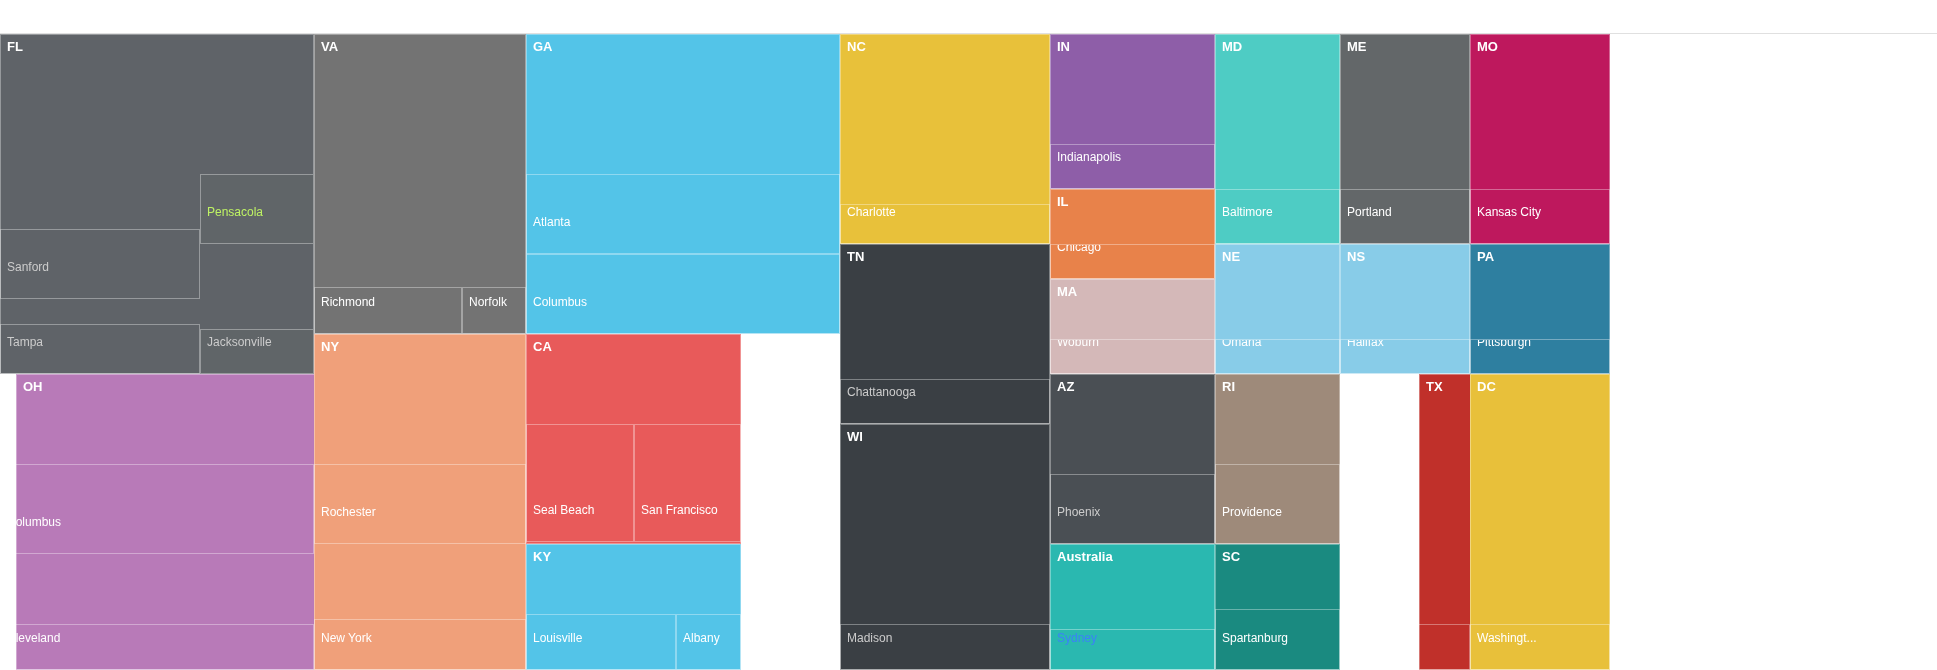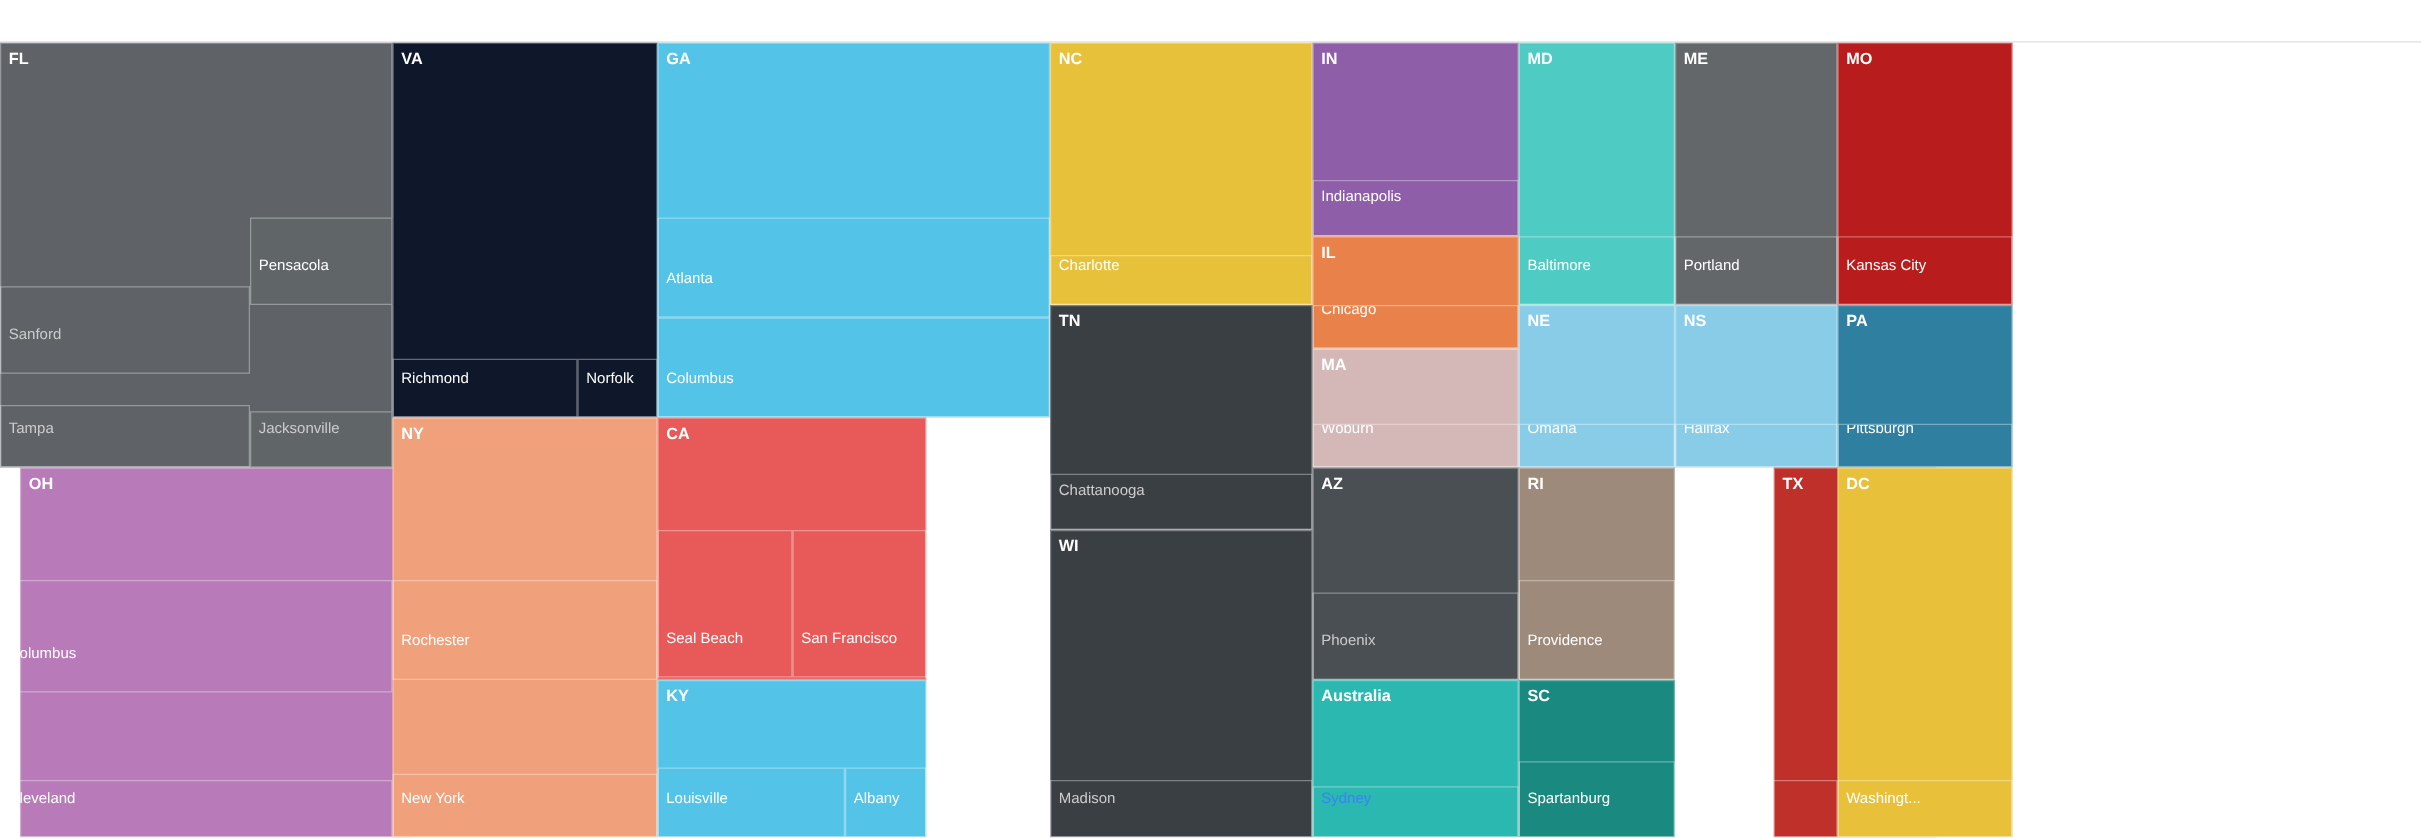--- a/index.html
+++ b/index.html
@@ -56,26 +56,26 @@
     <div class="tile" style="left: 0px; top: 0px; width: 314px; height: 340px; background-color: rgb(95, 99, 104); border: 1px solid rgba(255, 255, 255, 0.35);">
       <span class="tile-label-state">FL</span>
     </div>
     <div class="tile" style="left: 0px; top: 195px; width: 200px; height: 70px; background-color: transparent; border: 1px solid rgba(255, 255, 255, 0.35);">
       <span class="tile-label-city" style="color: rgb(204, 204, 204);">Sanford</span>
     </div>
     <div class="tile" style="left: 0px; top: 290px; width: 200px; height: 50px; background-color: transparent; border: 1px solid rgba(255, 255, 255, 0.35);">
       <span class="tile-label-city" style="color: rgb(204, 204, 204);">Tampa</span>
     </div>
     <div class="tile" style="left: 200px; top: 140px; width: 114px; height: 70px; background-color: rgb(96, 101, 104); border: 1px solid rgba(255, 255, 255, 0.35);">
-      <span class="tile-label-city" style="color: #ffffff;">Pensacola</span>
+      <span class="tile-label-city" style="color: #bef264;">Pensacola</span>
     </div>
     <div class="tile" style="left: 200px; top: 295px; width: 114px; height: 45px; background-color: rgb(96, 101, 104); border: 1px solid rgba(255, 255, 255, 0.35);">
       <span class="tile-label-city" style="color: rgb(204, 204, 204);">Jacksonville</span>
     </div>
-    <div class="tile" style="left: 314px; top: 0px; width: 212px; height: 300px; background-color: #0f172a; border: 1px solid rgba(255, 255, 255, 0.35);">
+    <div class="tile" style="left: 314px; top: 0px; width: 212px; height: 300px; background-color: #737373; border: 1px solid rgba(255, 255, 255, 0.35);">
       <span class="tile-label-state">VA</span>
     </div>
     <div class="tile" style="left: 314px; top: 253px; width: 148px; height: 47px; background-color: transparent; border: 1px solid rgba(255, 255, 255, 0.35);">
       <span class="tile-label-city" style="color: rgb(255, 255, 255);">Richmond</span>
     </div>
     <div class="tile" style="left: 462px; top: 253px; width: 64px; height: 47px; background-color: transparent; border: 1px solid rgba(255, 255, 255, 0.35);">
       <span class="tile-label-city" style="color: rgb(255, 255, 255);">Norfolk</span>
     </div>
     <div class="tile" style="left: 526px; top: 0px; width: 314px; height: 300px; background-color: rgb(83, 196, 232); border: 1px solid rgba(255, 255, 255, 0.35);">
       <span class="tile-label-state">GA</span>
@@ -103,21 +103,21 @@
     </div>
     <div class="tile" style="left: 1215px; top: 155px; width: 125px; height: 55px; background-color: transparent; border: 1px solid rgba(255, 255, 255, 0.35);">
       <span class="tile-label-city" style="color: rgb(255, 255, 255);">Baltimore</span>
     </div>
     <div class="tile" style="left: 1340px; top: 0px; width: 130px; height: 210px; background-color: rgb(99, 103, 105); border: 1px solid rgba(255, 255, 255, 0.35);">
       <span class="tile-label-state">ME</span>
     </div>
     <div class="tile" style="left: 1340px; top: 155px; width: 130px; height: 55px; background-color: transparent; border: 1px solid rgba(255, 255, 255, 0.35);">
       <span class="tile-label-city" style="color: rgb(255, 255, 255);">Portland</span>
     </div>
-    <div class="tile" style="left: 1470px; top: 0px; width: 140px; height: 210px; background-color: #b91c1c; border: 1px solid rgba(255, 255, 255, 0.35);">
+    <div class="tile" style="left: 1470px; top: 0px; width: 140px; height: 210px; background-color: #be185d; border: 1px solid rgba(255, 255, 255, 0.35);">
       <span class="tile-label-state">MO</span>
     </div>
     <div class="tile" style="left: 1470px; top: 155px; width: 140px; height: 55px; background-color: transparent; border: 1px solid rgba(255, 255, 255, 0.35);">
       <span class="tile-label-city" style="color: rgb(255, 255, 255);">Kansas City</span>
     </div>
     <div class="tile" style="left: 1050px; top: 155px; width: 165px; height: 90px; background-color: rgb(232, 130, 74); border: 1px solid rgba(255, 255, 255, 0.35);">
       <span class="tile-label-state">IL</span>
     </div>
     <div class="tile" style="left: 1050px; top: 210px; width: 165px; height: 35px; background-color: transparent; border: 1px solid rgba(255, 255, 255, 0.35);">
       <span class="tile-label-city" style="color: rgb(255, 255, 255);">Chicago</span>

